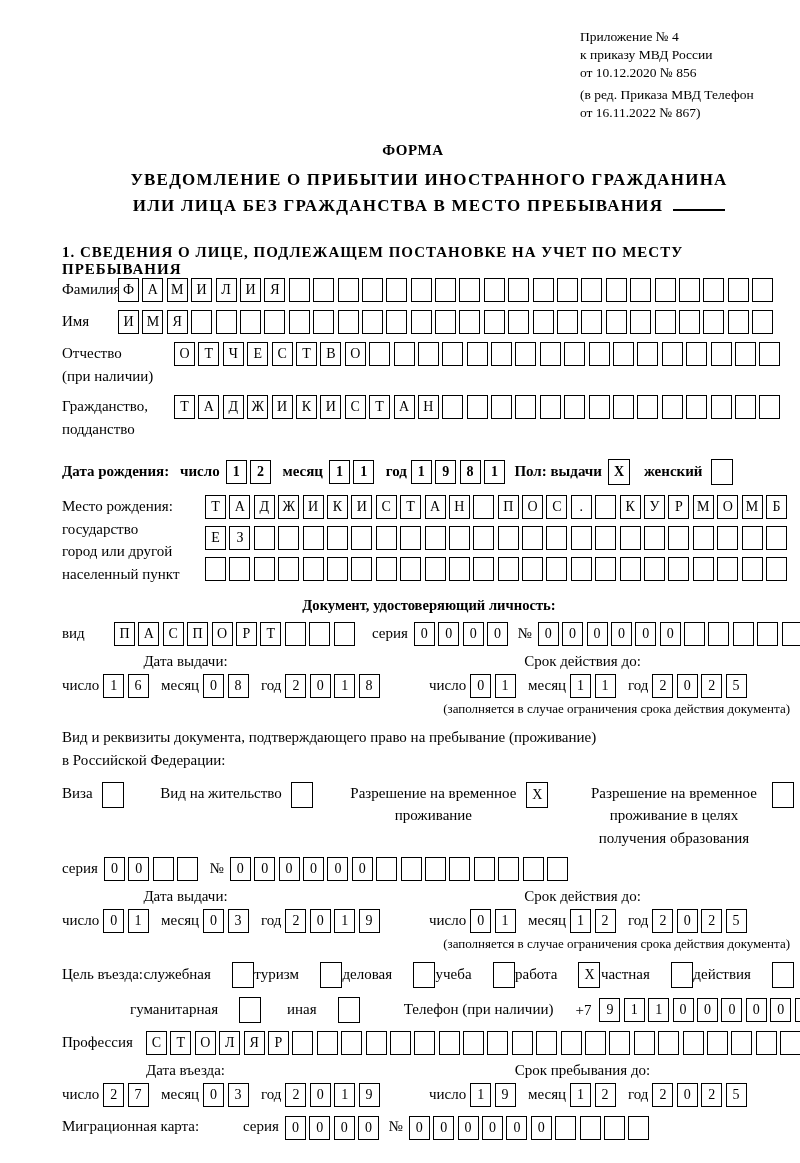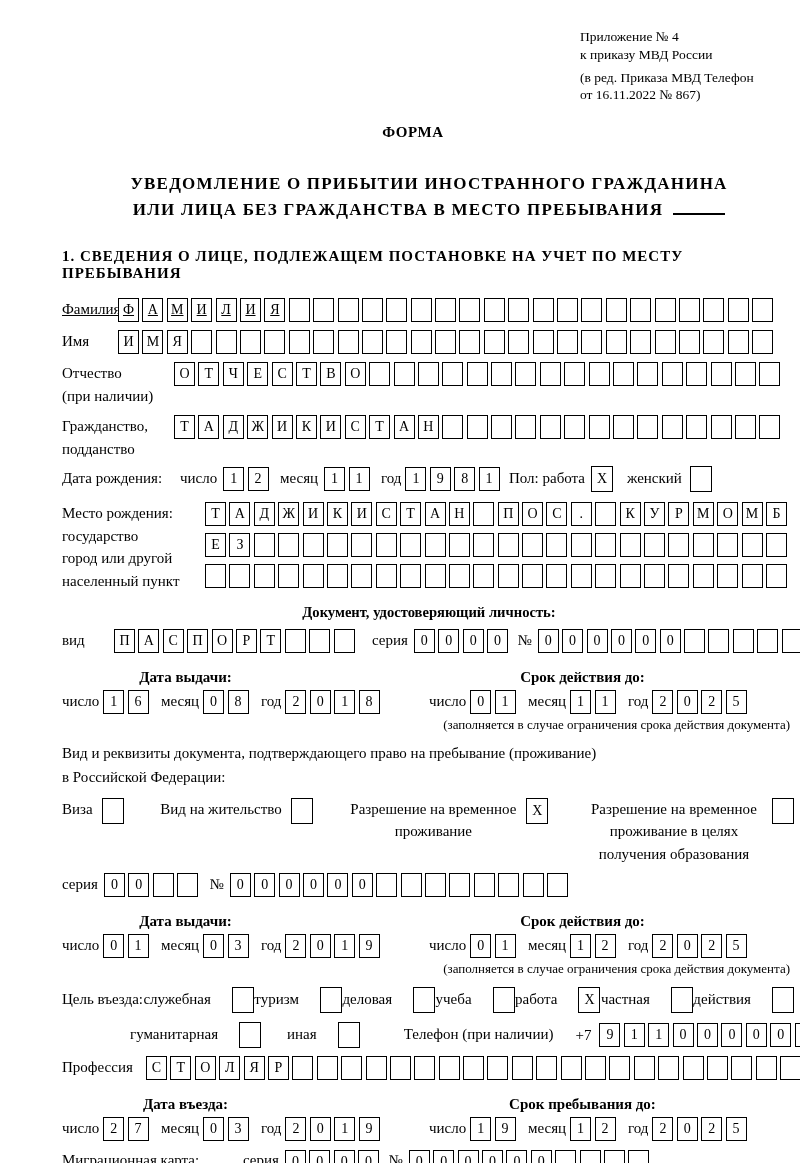--- a/index.html
+++ b/index.html
@@ -5,21 +5,21 @@
   * { box-sizing: border-box; margin: 0; padding: 0; }
   html, body { background: #ffffff; }
   body { font-family: "Liberation Serif", serif; color: #000; }
   .page { width: 800px; height: 1163px; background: #fff; padding: 28px 4px 0 62px; overflow: hidden; position: relative; }
 
   
   .hdr-block { margin-left: auto; width: 216px; font-size: 13.5px; line-height: 1.32; }
   .hdr-gap { height: 5px; }
   .forma { text-align: center; padding-right: 32px; font-weight: bold; font-size: 15px; margin-top: 20px; letter-spacing: .6px; }
 
-  .title { text-align: center; font-weight: bold; font-size: 17px; line-height: 1.5; margin-top: 30px; letter-spacing: 1.2px; }
+  .title { text-align: center; font-weight: bold; font-size: 17px; line-height: 1.5; margin-top: 8px; letter-spacing: 1.2px; }
   .title-underline { display: inline-block; width: 52px; height: 13px; border-bottom: 2.2px solid #000; margin-left: 10px; }
 
   .sec-heading { font-weight: bold; font-size: 15px; margin-top: 26px; letter-spacing: 1px; }
 
   
   .frow { display: flex; align-items: center; margin-top: 8px; }
   .frow.top { align-items: flex-start; }
   .lbl { font-size: 15px; flex: none; line-height: 1.45; }
   .lblcol { flex: none; font-size: 15px; line-height: 1.5; }
   .w56 { width: 56px; } .w112 { width: 112px; } .w143 { width: 143px; }
@@ -27,21 +27,21 @@
   .box { width: 21px; height: 24px; border: 1.6px solid #000; margin-right: 3.4px; flex: none;
          display: flex; align-items: center; justify-content: center; font-size: 14px; line-height: 1; background: #fff; }
   .cb { width: 22px; height: 26px; margin-right: 0; }
   .stack > .boxes { margin-bottom: 7px; }
   .stack > .boxes:last-child { margin-bottom: 0; }
 
   
   .doc-heading { text-align: center; font-weight: bold; font-size: 14.6px; margin-top: 12px; }
 
   
-  .date-caps { display: flex; font-size: 15px; margin-top: 16px; font-weight: bold; }
+  .date-caps { display: flex; font-size: 15px; margin-top: 7px; }
   .date-caps .cap { width: 50%; text-align: center; }
   .date-caps .cap.left { padding-right: 120px; }
   .date-caps .cap.right { padding-right: 60px; }
   .dates { display: flex; align-items: center; margin-top: 4px; }
   .dhalf { display: flex; align-items: center; width: 50%; }
   .dhalf .lbl { margin-right: 4px; }
   .dhalf .boxes { margin-right: 9px; }
   .dhalf .boxes:last-child { margin-right: 0; }
 
   .footnote { font-size: 13px; margin-top: 3px; }
@@ -70,35 +70,36 @@
   .mr4 { margin-right: 4px; } .mr6 { margin-right: 6px; } .mr8 { margin-right: 8px; }
 </style>
 </head>
 <body>
 
 <div class="page">
 
   <div class="hdr-block">
     <div>Приложение № 4</div>
     <div>к приказу МВД России</div>
+    <div>от 10.12.2020 № 856</div>
     <div class="hdr-gap"></div>
     <div>(в ред. Приказа МВД Телефон</div>
     <div>от 16.11.2022 № 867)</div>
   </div>
 
   <div class="forma">ФОРМА</div>
 
   <div class="title">
     <div>УВЕДОМЛЕНИЕ О ПРИБЫТИИ ИНОСТРАННОГО ГРАЖДАНИНА</div>
     <div><span>ИЛИ ЛИЦА БЕЗ ГРАЖДАНСТВА В МЕСТО ПРЕБЫВАНИЯ</span><span class="title-underline"></span></div>
   </div>
 
   <div class="sec-heading">1. СВЕДЕНИЯ О ЛИЦЕ, ПОДЛЕЖАЩЕМ ПОСТАНОВКЕ НА УЧЕТ ПО МЕСТУ ПРЕБЫВАНИЯ</div>
 
-  <div class="frow" style="margin-top:16px;text-decoration:underline;">
+  <div class="frow" style="margin-top:0;">
     <span class="lbl w56">Фамилия</span>
     <span class="boxes">
         <span class="box">Ф</span>
         <span class="box">А</span>
         <span class="box">М</span>
         <span class="box">И</span>
         <span class="box">Л</span>
         <span class="box">И</span>
         <span class="box">Я</span>
         <span class="box"></span>
@@ -218,40 +219,40 @@
         <span class="box"></span>
         <span class="box"></span>
         <span class="box"></span>
         <span class="box"></span>
         <span class="box"></span>
         <span class="box"></span>
         <span class="box"></span>
       </span>
   </div>
 
-  <div class="frow" style="margin-top:6px;">
+  <div class="frow" style="margin-top:19px;font-weight:bold;">
     <span class="lbl" style="width:118px;">Дата рождения:</span>
     <span class="lbl mr6">число</span>
     <span class="boxes mr8">
         <span class="box">1</span>
         <span class="box">2</span>
       </span>
     <span class="lbl mr6">месяц</span>
     <span class="boxes mr8">
         <span class="box">1</span>
         <span class="box">1</span>
       </span>
     <span class="lbl mr4">год</span>
     <span class="boxes">
         <span class="box">1</span>
         <span class="box">9</span>
         <span class="box">8</span>
         <span class="box">1</span>
       </span>
-    <span class="lbl ml6 mr6">Пол: работа</span>
+    <span class="lbl ml6 mr6">Пол: выдачи</span>
     <span class="box cb">X</span>
     <span class="lbl ml14 mr8">женский</span>
     <span class="box cb"></span>
   </div>
 
   <div class="frow top" style="margin-top:10px;">
     <span class="lblcol w143">
       <div>Место рождения:</div>
       <div>государство</div>
       <div>город или другой</div>

